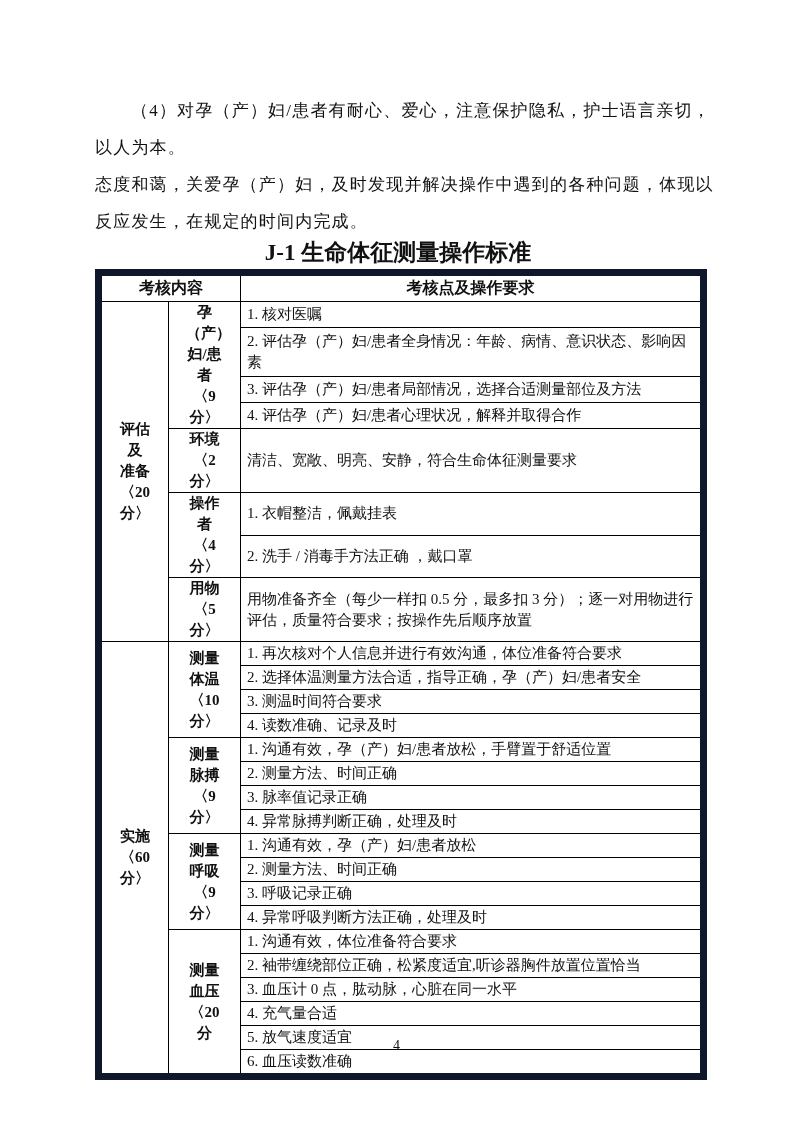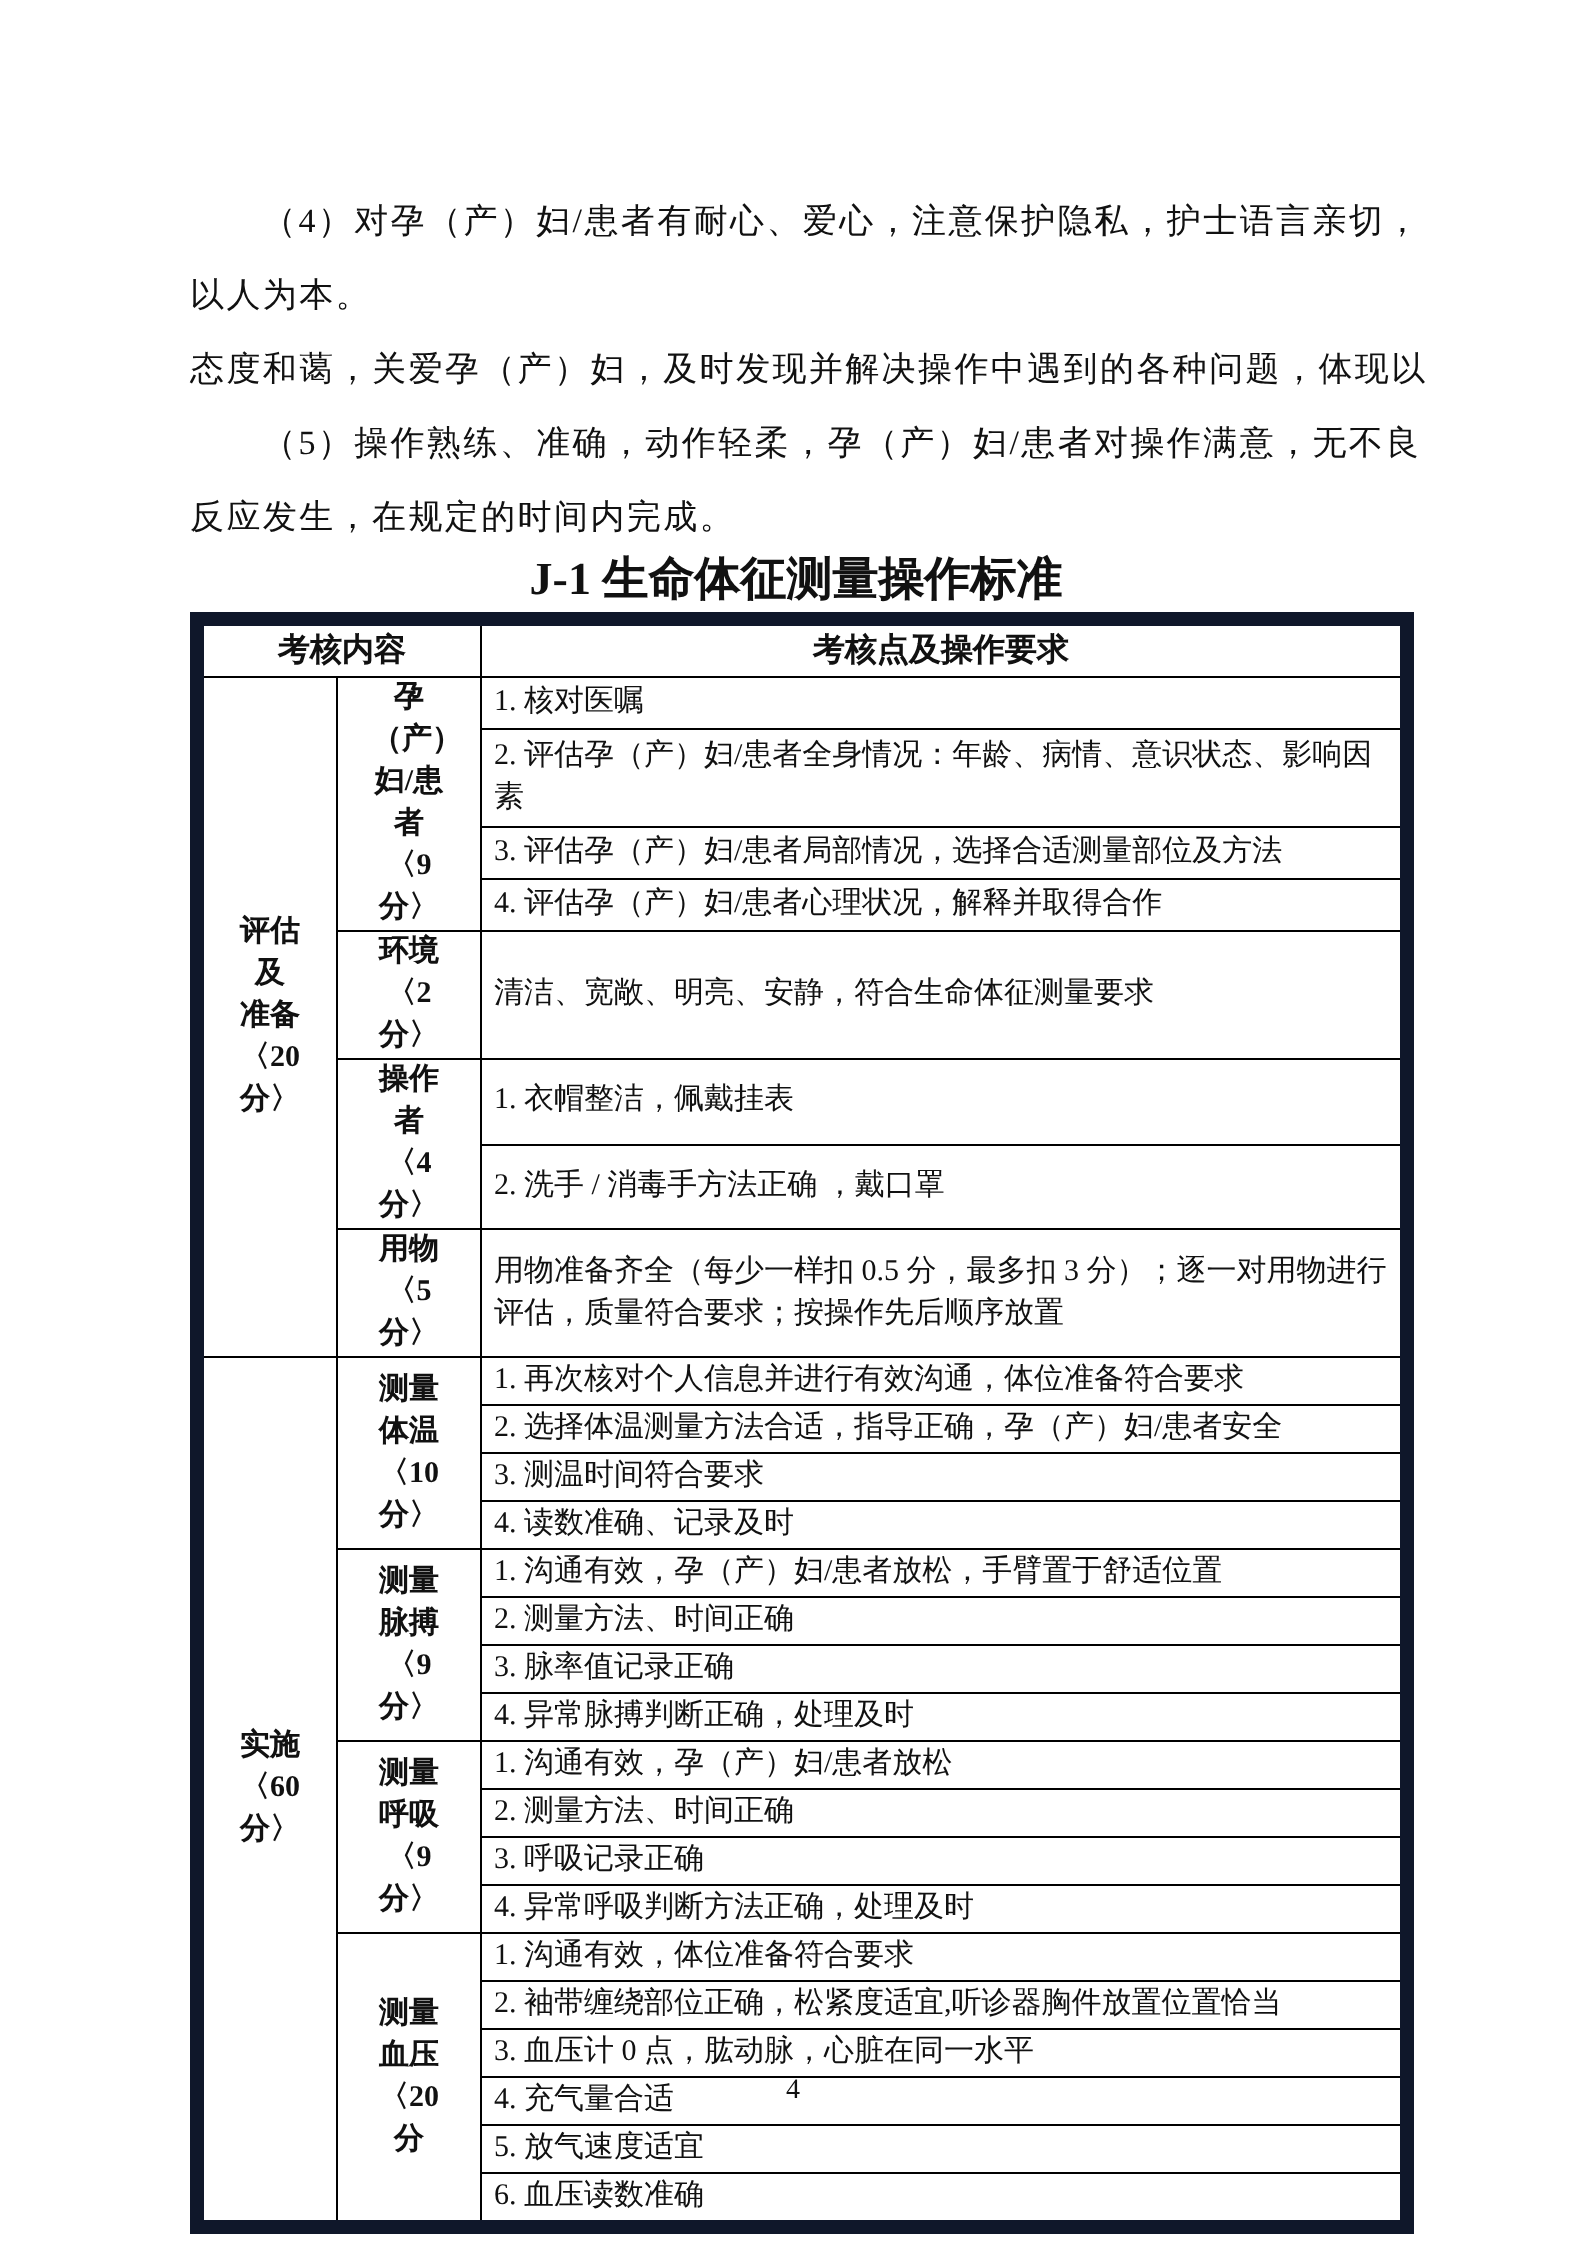--- a/index.html
+++ b/index.html
@@ -38,21 +38,20 @@
 <div class="doc">
   <div class="content">
 
     <div class="para">
       <div class="line indent">（4）对孕（产）妇/患者有耐心、爱心，注意保护隐私，护士语言亲切，</div>
       <div class="line">以人为本。</div>
       <div class="line">态度和蔼，关爱孕（产）妇，及时发现并解决操作中遇到的各种问题，体现以</div>
     </div>
 
     <div class="para">
-      <div class="line indent">（5）操作熟练、准确，动作轻柔，孕（产）妇/患者对操作满意，无不良</div>
       <div class="line">反应发生，在规定的时间内完成。</div>
     </div>
 
 
     <div class="table-title">J-1 生命体征测量操作标准</div>
 
     <table class="std">
       <colgroup>
         <col style="width:70px">
         <col style="width:72px">

